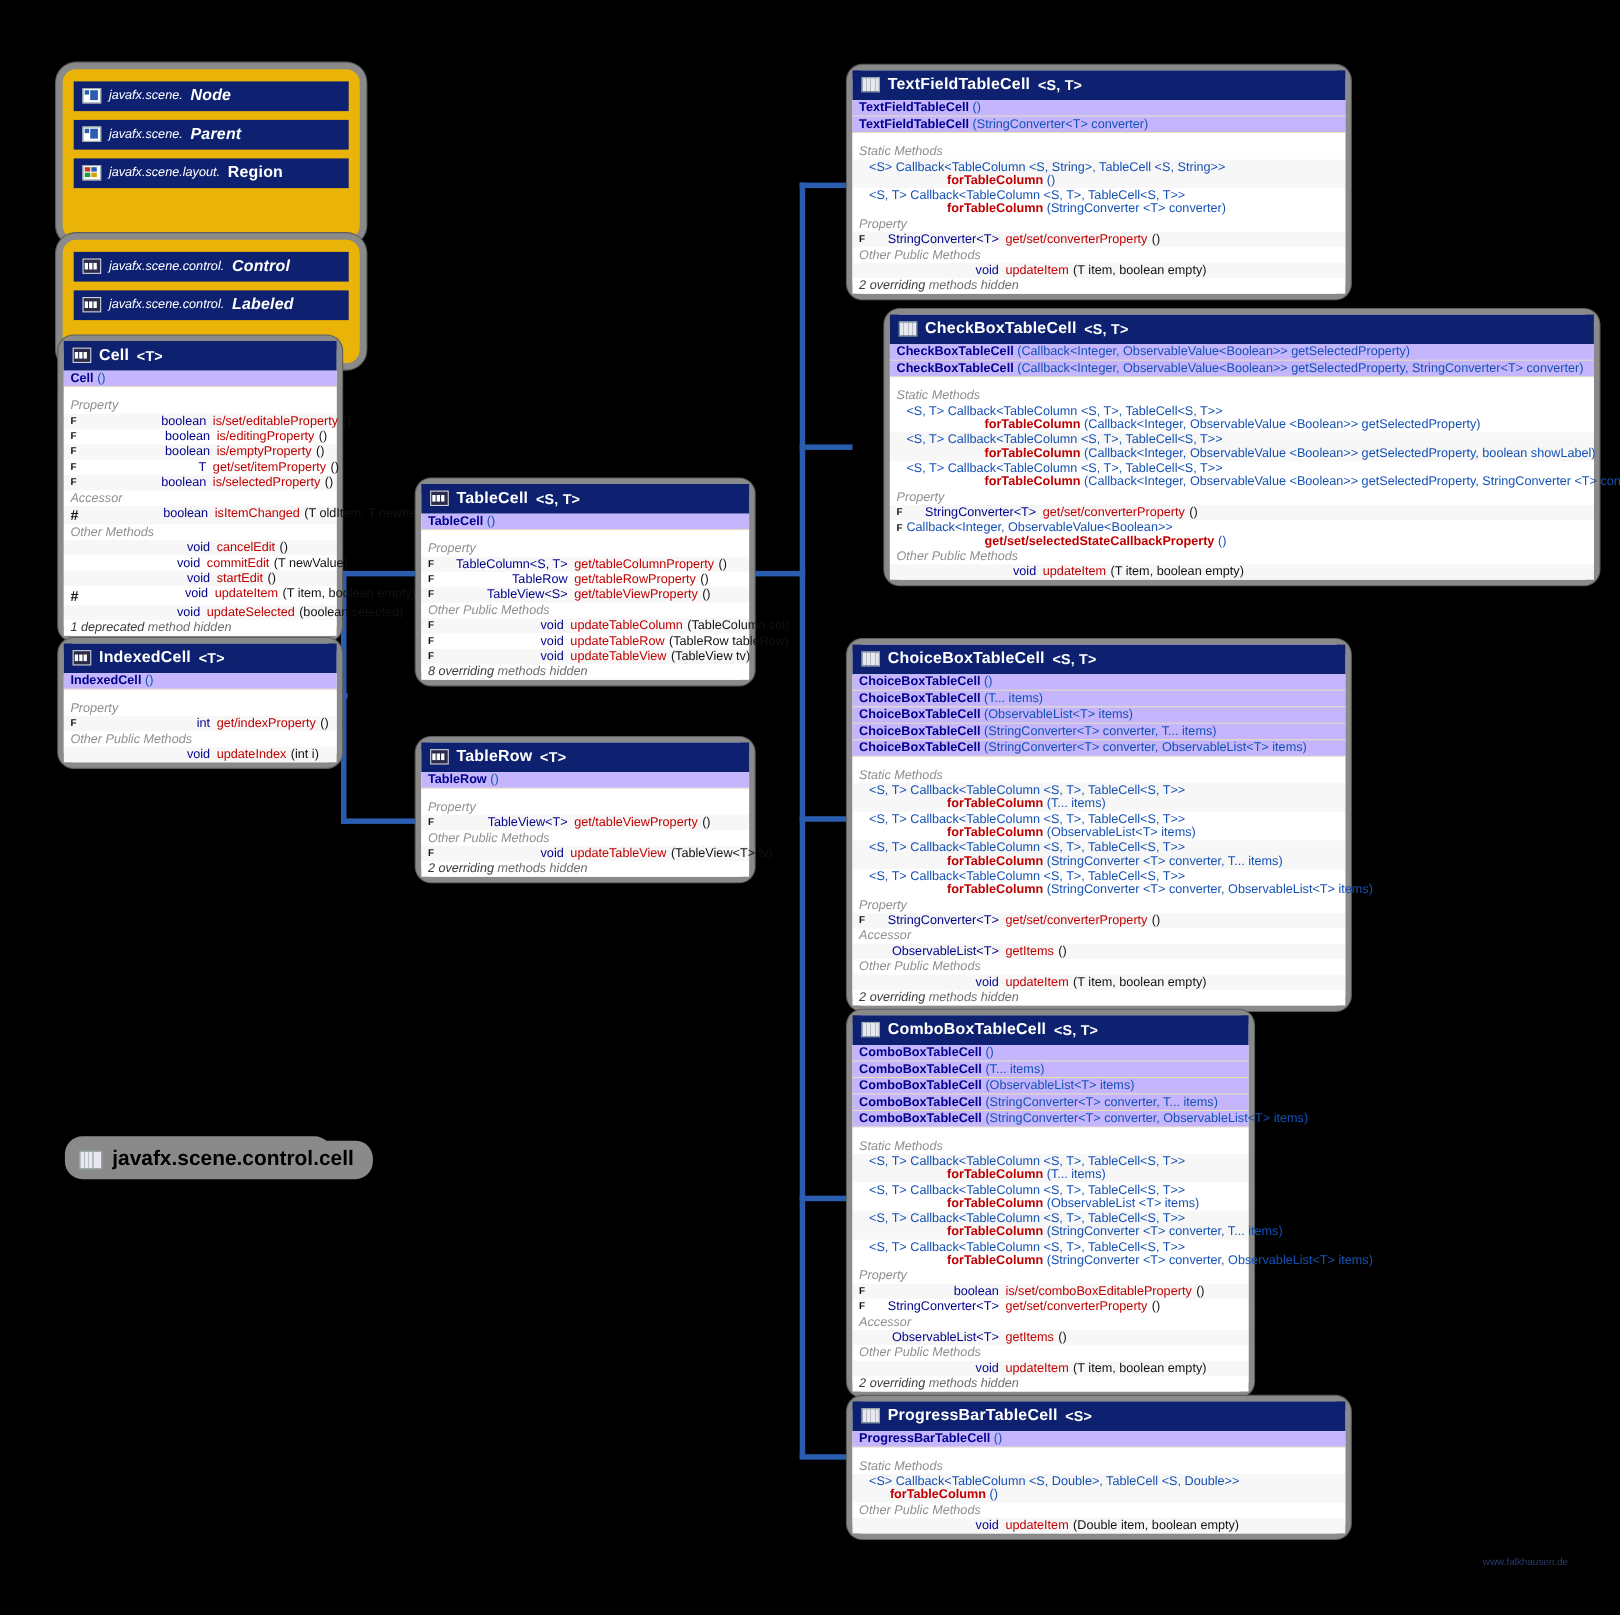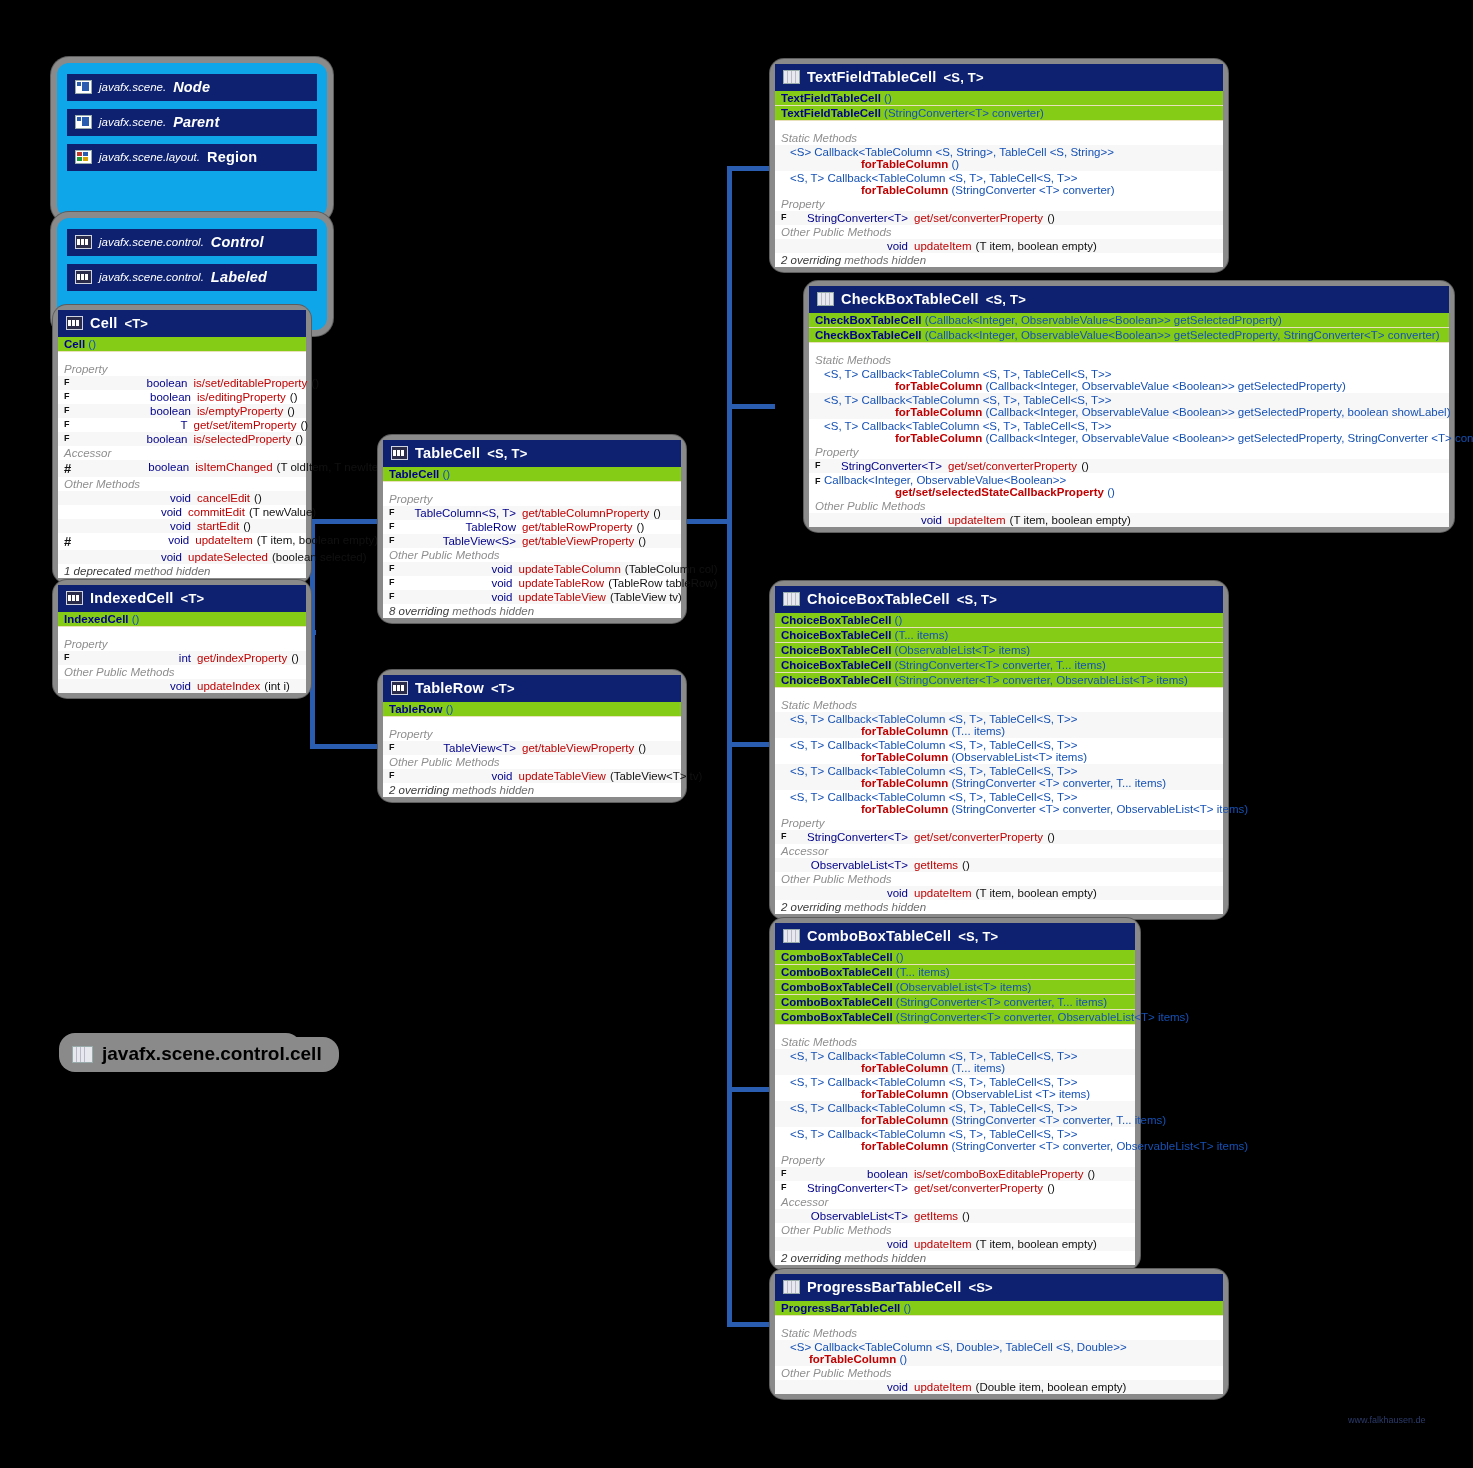--- a/index.html
+++ b/index.html
@@ -4,28 +4,28 @@
 <style>
   html,body{margin:0;padding:0;background:#000;}
   body{
     width:1473px;height:1468px;position:relative;overflow:hidden;
     font-family:"Liberation Sans", sans-serif;
   }
   
   .uml{position:absolute;background:#fff;border-radius:9px;
        box-shadow:0 0 0 5px #8a8a8a, 0 0 0 6px #5d5d5d;}
   .grp{position:absolute;border-radius:12px;
-       box-shadow:0 0 0 6px #8a8a8a, 0 0 0 7px #5d5d5d;background:#0ea5e9;}
+       box-shadow:0 0 0 6px #8a8a8a, 0 0 0 7px #5d5d5d;background:#eab308;}
   .hdr{background:#0d2170;color:#fff;font-weight:bold;font-size:14.5px;
        padding:5px 8px 6px 8px;display:flex;align-items:center;gap:7px;
        border-radius:0;letter-spacing:.2px;white-space:nowrap;}
   .grp .hdr{border-radius:0;}
   .hdr .pkg{font-weight:normal;font-style:italic;font-size:11.5px;letter-spacing:0;}
   .hdr .gen{font-weight:bold;font-size:13px;}
-  .ctor{background:#84cc16;padding:1px 6px;font-size:11.5px;white-space:nowrap;
+  .ctor{background:#c4b5fd;padding:1px 6px;font-size:11.5px;white-space:nowrap;
         border-bottom:1px solid #e8e0bb;}
   .ctor b{color:#00008b;}
   .gap{height:10px;background:#fff;}
   .sect{font-style:italic;color:#8f8f8f;font-size:11.5px;padding:1px 6px;background:#fff;}
   .row{font-size:11.5px;padding:1px 6px;white-space:nowrap;display:flex;background:#f7f7f7;}
   .row.alt{background:#fff;}
   .foot{font-size:11.5px;font-style:italic;color:#6e6e6e;padding:1px 6px;background:#fff;}
   .foot b{font-style:italic;color:#3a3a3a;font-weight:normal;}
   .t-type{color:#00008b;}
   .t-name{color:#c00000;}

